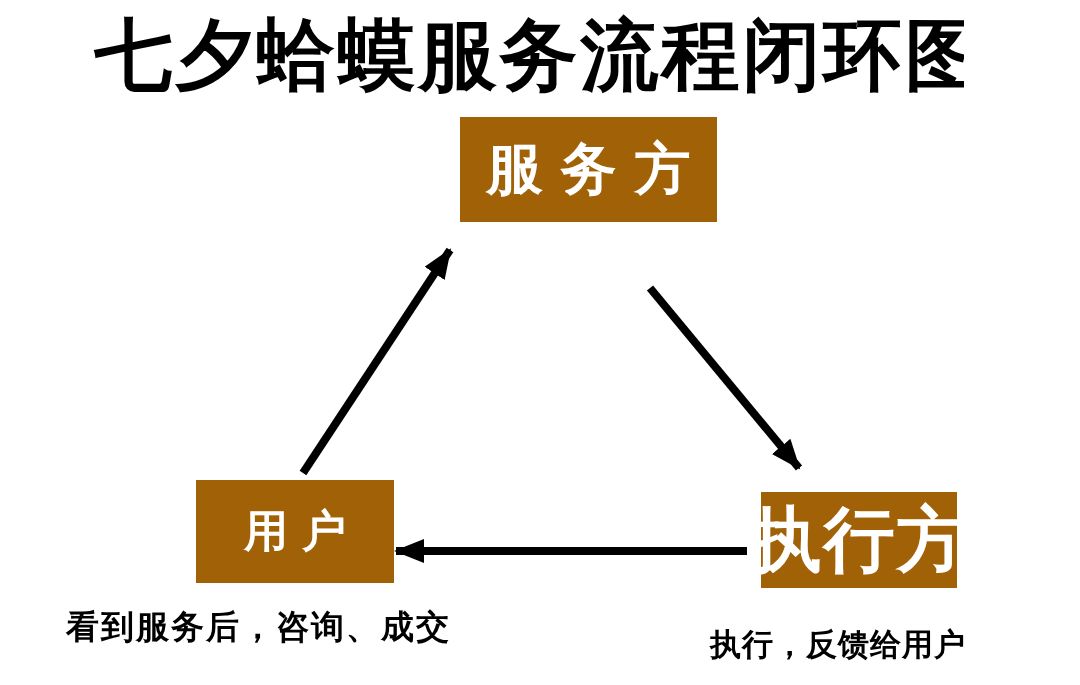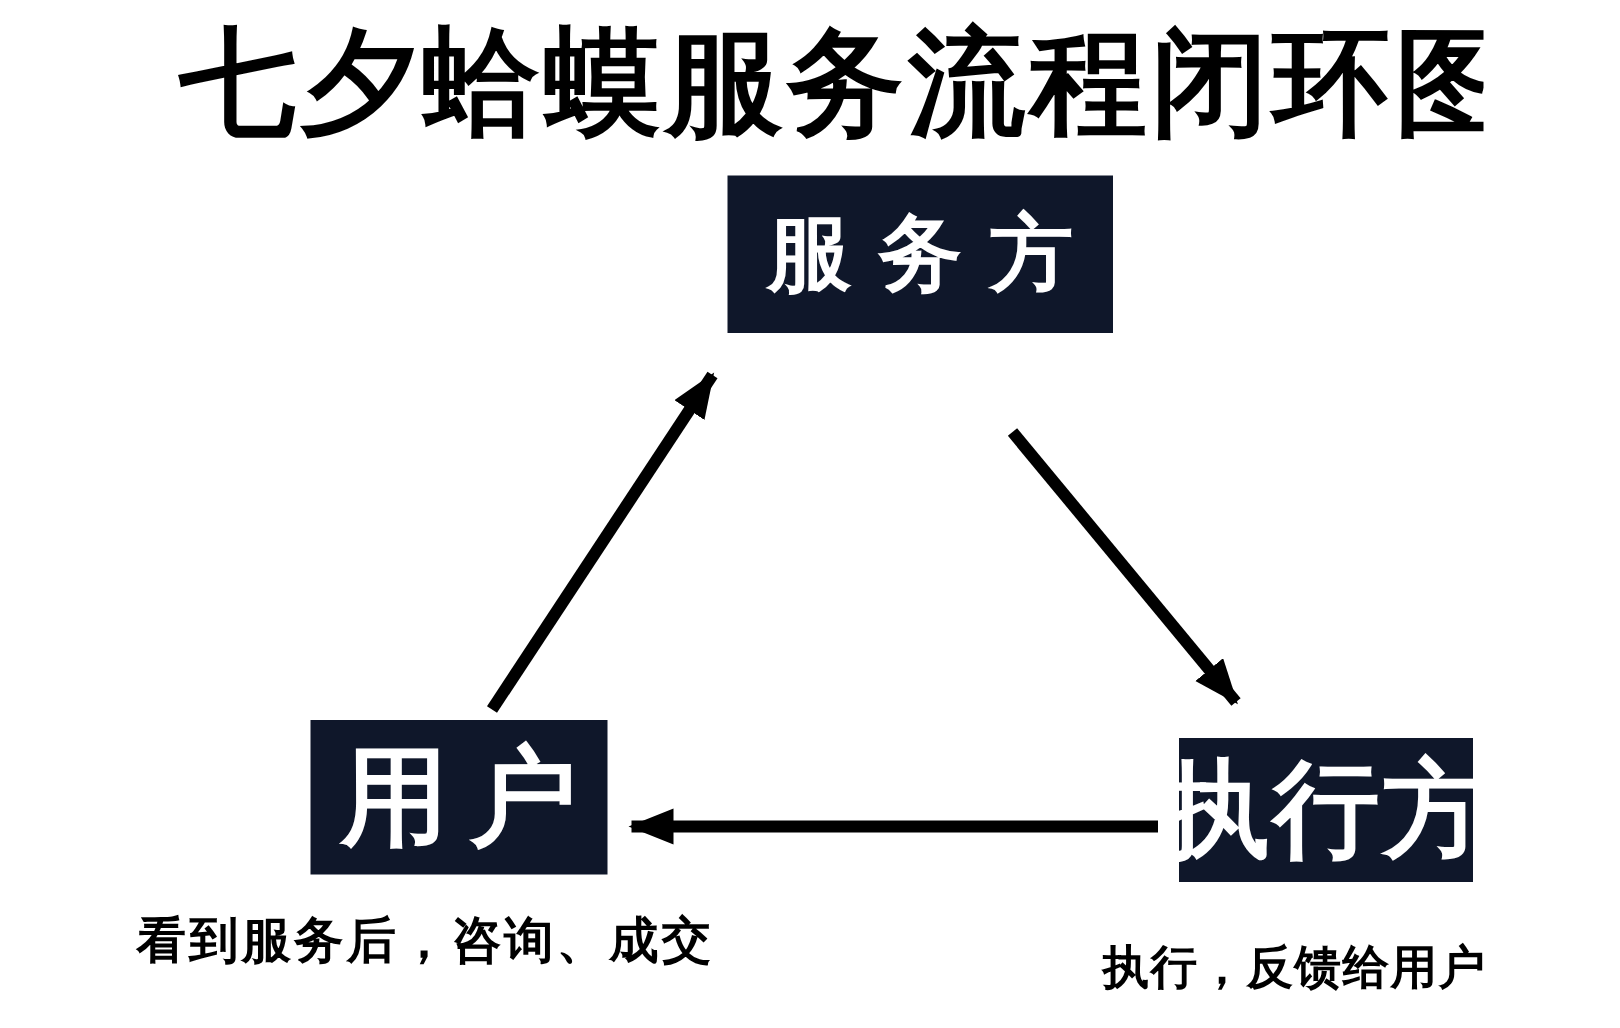--- a/index.html
+++ b/index.html
@@ -7,56 +7,55 @@
     padding: 0;
     background: #ffffff;
     font-family: "Liberation Sans", "DejaVu Sans", sans-serif;
   }
   #canvas {
     position: relative;
     width: 964px;
     height: 685px;
     background: #ffffff;
     overflow: hidden;
-    margin-left: 25px;
   }
   .title {
     position: absolute;
     left: 0;
     top: 4px;
     width: 1080px;
     text-align: center;
     font-size: 78px;
     font-weight: bold;
     letter-spacing: 3px;
     color: #000000;
     white-space: nowrap;
   }
   .node {
     position: absolute;
-    background: #0f172a;
+    background: #a16207;
     color: #ffffff;
     font-weight: bold;
     display: flex;
     align-items: center;
     justify-content: center;
     white-space: nowrap;
   }
   .node-service {
     left: 460px; top: 117px;
     width: 257px; height: 105px;
     font-size: 56px;
     letter-spacing: 18px;
     padding-left: 18px;   
     box-sizing: border-box;
   }
   .node-user {
-    left: 182px; top: 480px;
+    left: 196px; top: 480px;
     width: 198px; height: 103px;
-    font-size: 72px;
+    font-size: 44px;
     letter-spacing: 14px;
     padding-left: 14px;
     box-sizing: border-box;
   }
   .node-executor {
     left: 761px; top: 492px;
     width: 196px; height: 96px;
     font-size: 71px;
     letter-spacing: 2px;
     padding-left: 2px;

